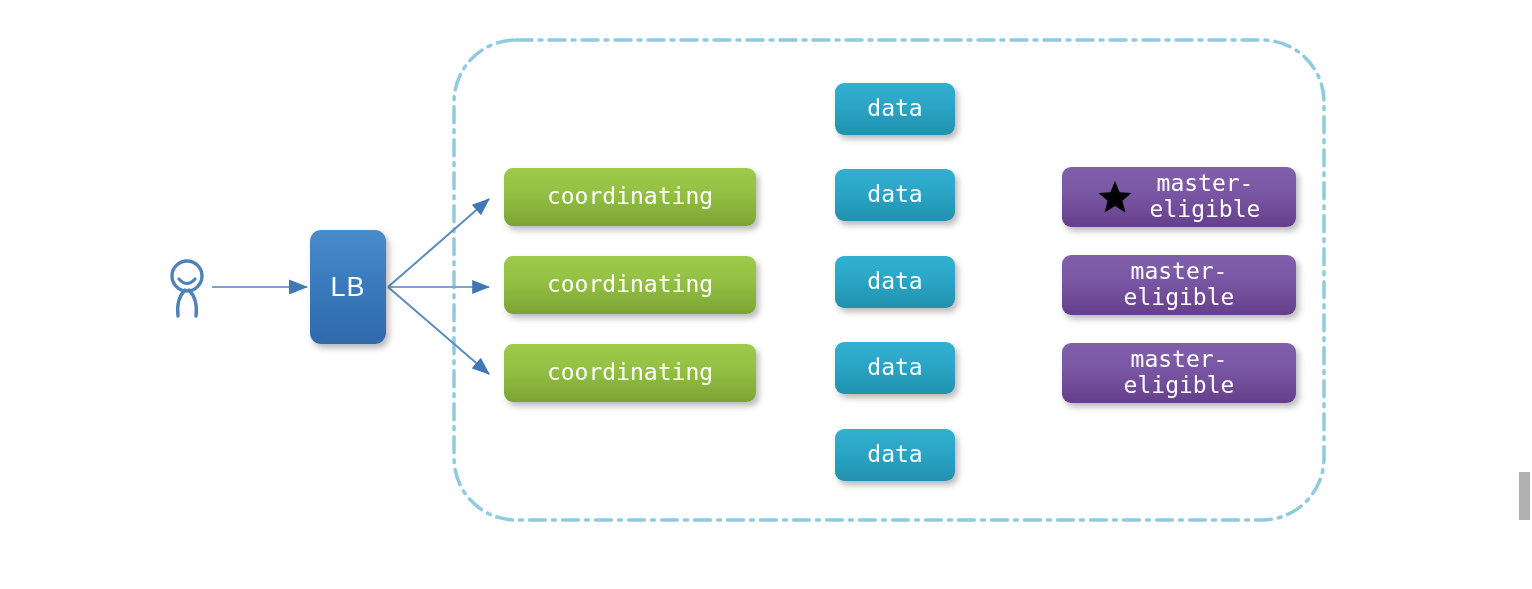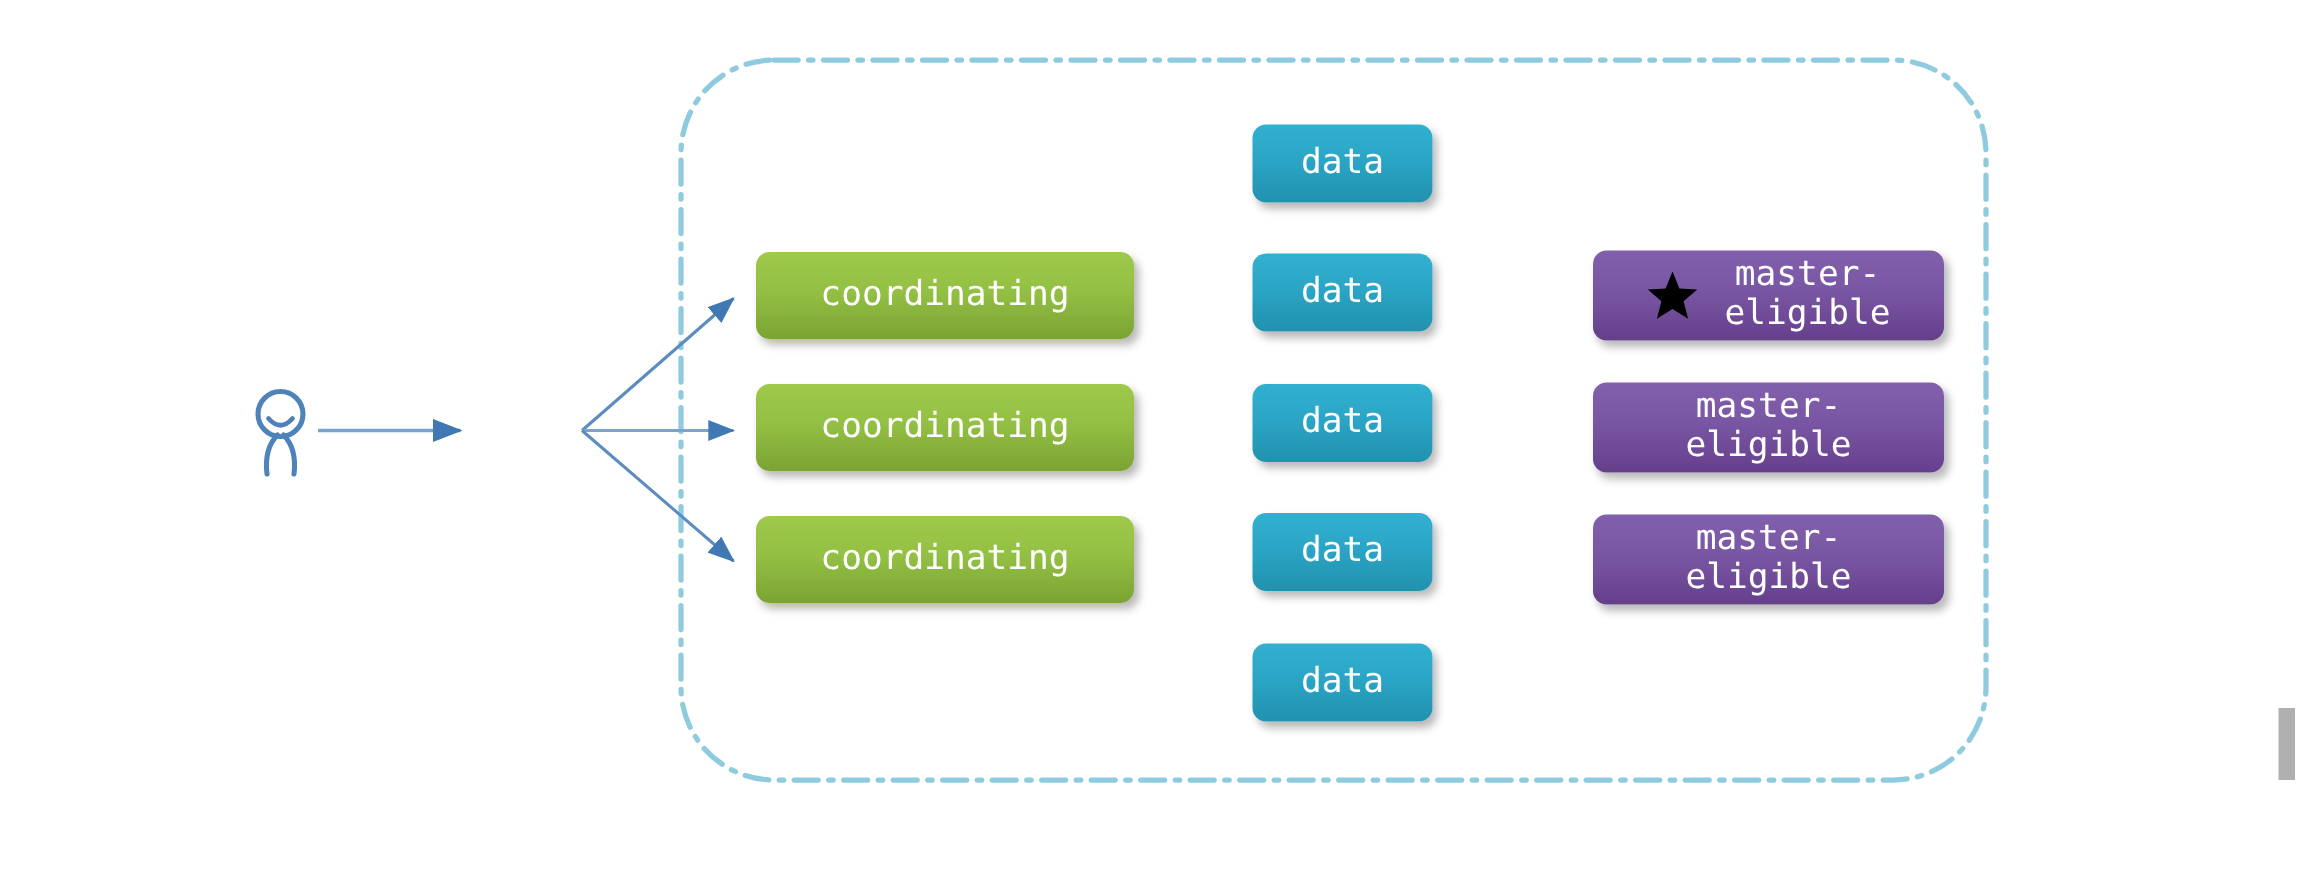--- a/index.html
+++ b/index.html
@@ -171,20 +171,23 @@
     <line x1="388" y1="287" x2="489" y2="374" stroke="#5b8bc0" stroke-width="2" marker-end="url(#arrowhead)"></line>
   </svg>
 
   <svg id="actor" viewBox="0 0 48 62" xmlns="http://www.w3.org/2000/svg">
     <circle cx="24" cy="20" r="15" fill="none" stroke="#4e82b8" stroke-width="3.4"></circle>
     <path d="M16 23 q8 9 16 0" fill="none" stroke="#4e82b8" stroke-width="3.2" stroke-linecap="round"></path>
     <path d="M22 34 q-9 9 -7 26" fill="none" stroke="#4e82b8" stroke-width="3.4" stroke-linecap="round"></path>
     <path d="M26 34 q9 9 7 26" fill="none" stroke="#4e82b8" stroke-width="3.4" stroke-linecap="round"></path>
   </svg>
 
+  <div class="node node-lb">
+    <span>LB</span>
+  </div>
 
   <div class="node node-coordinating coord-1">
     <span>coordinating</span>
   </div>
   <div class="node node-coordinating coord-2">
     <span>coordinating</span>
   </div>
   <div class="node node-coordinating coord-3">
     <span>coordinating</span>
   </div>

